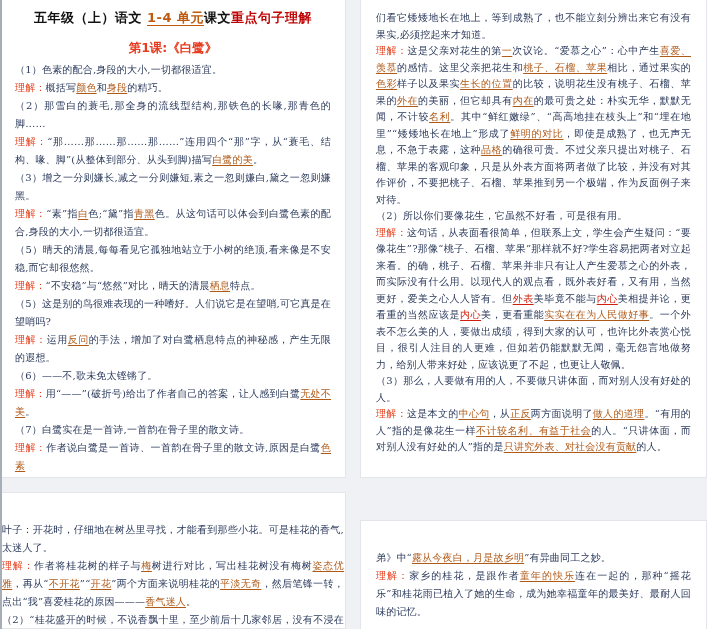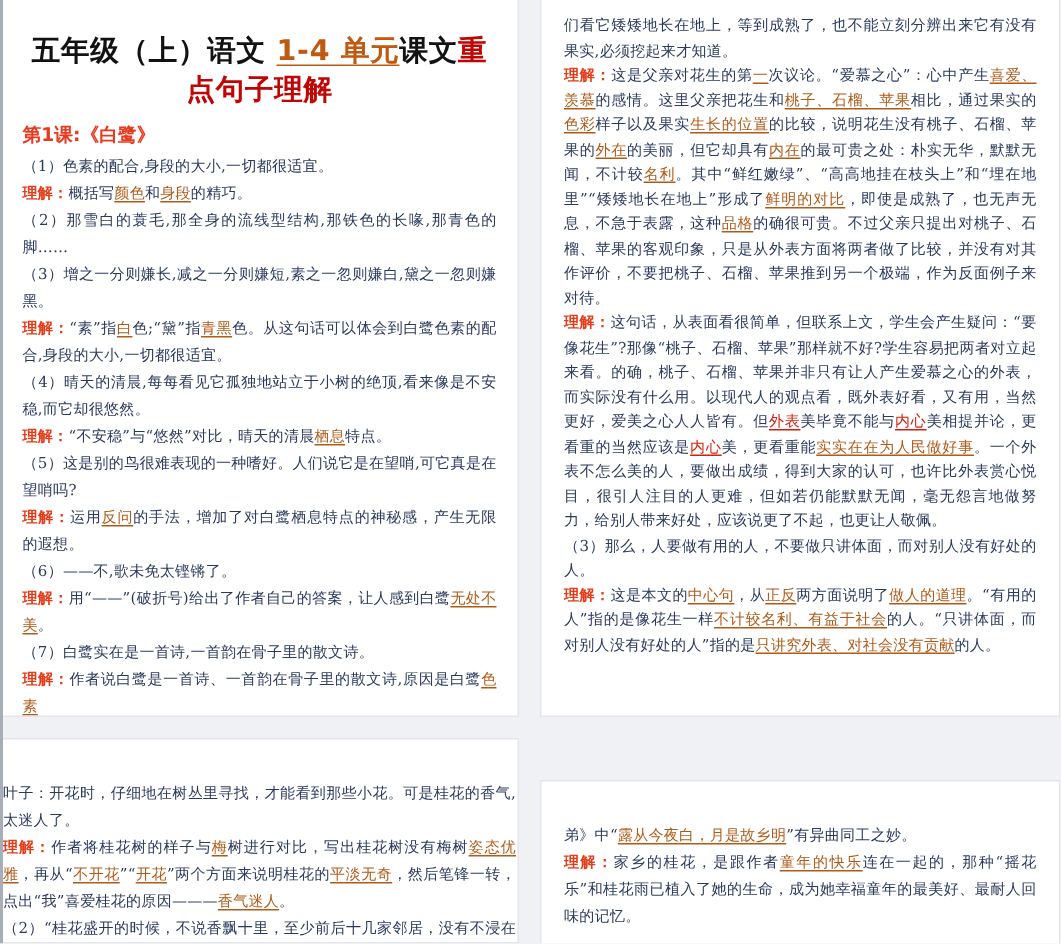--- a/index.html
+++ b/index.html
@@ -34,68 +34,70 @@
     color:var(--ink,#2b3a5c);
     text-align:justify;
     letter-spacing:0.2px;
   }
   #p2 .par.p{line-height:16.5px;}
   .par.h{
     font-family:"DejaVu Sans", sans-serif;
     font-size:12.5px;
     line-height:20px;
     font-weight:bold;
-    text-align:left;
+    text-align:center;
     color:var(--head,#e83a1e);
     margin:3px 0;
   }
   .par.title{
     font-family:"DejaVu Sans", sans-serif;
-    font-size:19px;
+    font-size:13px;
     line-height:26px;
     font-weight:900;
     text-align:center;
     color:#121212;
-    margin:16px 0 7px;
+    margin:0 0 7px;
     letter-spacing:0.5px;
   }
   
   .rn{}
-  .rlb{color:var(--label,#e63b17);font-weight:bold;font-family:"DejaVu Sans", sans-serif;}
+  .rlb{color:var(--label,#e63b17);font-weight:normal;font-family:"DejaVu Sans", sans-serif;}
   .rou{color:var(--orange,#b05a18);text-decoration:underline;text-underline-offset:2px;}
   .rru{color:var(--redu,#d21f0d);text-decoration:underline;text-underline-offset:2px;}
   .rtk{color:#121212;}
   .rto{color:var(--titleo,#c05a11);text-decoration:underline;text-underline-offset:3px;}
   .rtr{color:var(--titler,#c00505);}
 </style>
 </head>
 <body style="--ink: #2b3a5c; --label: #e63b17; --head: #e83a1e; --titler: #c00505; --titleo: #c05a11; --orange: #b05a18; --redu: #d21f0d; background: rgb(239, 241, 245);">
 
 <div class="edge-shadow"></div>
 
 <section class="page" id="p1">
     <div class="par title"><span class="rtk">五年级（上）语文 </span><span class="rto">1-4 单元</span><span class="rtk">课文</span><span class="rtr">重点句子理解</span></div>
     <div class="par h"><span class="rn">第1课:《白鹭》</span></div>
     <div class="par p"><span class="rn">（1）色素的配合,身段的大小,一切都很适宜。</span></div>
     <div class="par p"><span class="rlb">理解：</span><span class="rn">概括写</span><span class="rou">颜色</span><span class="rn">和</span><span class="rou">身段</span><span class="rn">的精巧。</span></div>
     <div class="par p"><span class="rn">（2）那雪白的蓑毛,那全身的流线型结构,那铁色的长喙,那青色的脚……</span></div>
+    <div class="par p"><span class="rlb">理解：</span><span class="rn">“那……那……那……那……”连用四个“那”字，从“蓑毛、结构、喙、脚”(从整体到部分、从头到脚)描写</span><span class="rou">白鹭的美</span><span class="rn">。</span></div>
     <div class="par p"><span class="rn">（3）增之一分则嫌长,减之一分则嫌短,素之一忽则嫌白,黛之一忽则嫌黑。</span></div>
     <div class="par p"><span class="rlb">理解：</span><span class="rn">“素”指</span><span class="rou">白</span><span class="rn">色;“黛”指</span><span class="rou">青黑</span><span class="rn">色。从这句话可以体会到白鹭色素的配合,身段的大小,一切都很适宜。</span></div>
-    <div class="par p"><span class="rn">（4）晴天的清晨,每每看见它孤独地站立于小树的绝顶,看来像是不安稳,而它却很悠然。</span></div>
+    <div class="par p"><span class="rn">（5）晴天的清晨,每每看见它孤独地站立于小树的绝顶,看来像是不安稳,而它却很悠然。</span></div>
     <div class="par p"><span class="rlb">理解：</span><span class="rn">“不安稳”与“悠然”对比，晴天的清晨</span><span class="rou">栖息</span><span class="rn">特点。</span></div>
     <div class="par p"><span class="rn">（5）这是别的鸟很难表现的一种嗜好。人们说它是在望哨,可它真是在望哨吗?</span></div>
     <div class="par p"><span class="rlb">理解：</span><span class="rn">运用</span><span class="rou">反问</span><span class="rn">的手法，增加了对白鹭栖息特点的神秘感，产生无限的遐想。</span></div>
     <div class="par p"><span class="rn">（6）——不,歌未免太铿锵了。</span></div>
     <div class="par p"><span class="rlb">理解：</span><span class="rn">用“——”(破折号)给出了作者自己的答案，让人感到白鹭</span><span class="rou">无处不美</span><span class="rn">。</span></div>
     <div class="par p"><span class="rn">（7）白鹭实在是一首诗,一首韵在骨子里的散文诗。</span></div>
     <div class="par p"><span class="rlb">理解：</span><span class="rn">作者说白鹭是一首诗、一首韵在骨子里的散文诗,原因是白鹭</span><span class="rou">色素</span></div>
   </section>
 <section class="page" id="p2">
     <div class="par p"><span class="rn">们看它矮矮地长在地上，等到成熟了，也不能立刻分辨出来它有没有果实,必须挖起来才知道。</span></div>
     <div class="par p"><span class="rlb">理解：</span><span class="rn">这是父亲对花生的第</span><span class="rou">一</span><span class="rn">次议论。“爱慕之心”：心中产生</span><span class="rou">喜爱、羡慕</span><span class="rn">的感情。这里父亲把花生和</span><span class="rou">桃子、石榴、苹果</span><span class="rn">相比，通过果实的</span><span class="rou">色彩</span><span class="rn">样子以及果实</span><span class="rou">生长的位置</span><span class="rn">的比较，说明花生没有桃子、石榴、苹果的</span><span class="rou">外在</span><span class="rn">的美丽，但它却具有</span><span class="rou">内在</span><span class="rn">的最可贵之处：朴实无华，默默无闻，不计较</span><span class="rou">名利</span><span class="rn">。其中“鲜红嫩绿”、“高高地挂在枝头上”和“埋在地里”“矮矮地长在地上”形成了</span><span class="rou">鲜明的对比</span><span class="rn">，即使是成熟了，也无声无息，不急于表露，这种</span><span class="rou">品格</span><span class="rn">的确很可贵。不过父亲只提出对桃子、石榴、苹果的客观印象，只是从外表方面将两者做了比较，并没有对其作评价，不要把桃子、石榴、苹果推到另一个极端，作为反面例子来对待。</span></div>
+    <div class="par p"><span class="rn">（2）所以你们要像花生，它虽然不好看，可是很有用。</span></div>
     <div class="par p"><span class="rlb">理解：</span><span class="rn">这句话，从表面看很简单，但联系上文，学生会产生疑问：“要像花生”?那像“桃子、石榴、苹果”那样就不好?学生容易把两者对立起来看。的确，桃子、石榴、苹果并非只有让人产生爱慕之心的外表，而实际没有什么用。以现代人的观点看，既外表好看，又有用，当然更好，爱美之心人人皆有。但</span><span class="rru">外表</span><span class="rn">美毕竟不能与</span><span class="rru">内心</span><span class="rn">美相提并论，更看重的当然应该是</span><span class="rru">内心</span><span class="rn">美，更看重能</span><span class="rou">实实在在为人民做好事</span><span class="rn">。一个外表不怎么美的人，要做出成绩，得到大家的认可，也许比外表赏心悦目，很引人注目的人更难，但如若仍能默默无闻，毫无怨言地做努力，给别人带来好处，应该说更了不起，也更让人敬佩。</span></div>
     <div class="par p"><span class="rn">（3）那么，人要做有用的人，不要做只讲体面，而对别人没有好处的人。</span></div>
     <div class="par p"><span class="rlb">理解：</span><span class="rn">这是本文的</span><span class="rou">中心句</span><span class="rn">，从</span><span class="rou">正反</span><span class="rn">两方面说明了</span><span class="rou">做人的道理</span><span class="rn">。“有用的人”指的是像花生一样</span><span class="rou">不计较名利、有益于社会</span><span class="rn">的人。“只讲体面，而对别人没有好处的人”指的是</span><span class="rou">只讲究外表、对社会没有贡献</span><span class="rn">的人。</span></div>
   </section>
 <section class="page" id="p3">
     <div class="par p"><span class="rn">叶子：开花时，仔细地在树丛里寻找，才能看到那些小花。可是桂花的香气,太迷人了。</span></div>
     <div class="par p"><span class="rlb">理解：</span><span class="rn">作者将桂花树的样子与</span><span class="rou">梅</span><span class="rn">树进行对比，写出桂花树没有梅树</span><span class="rou">姿态优雅</span><span class="rn">，再从“</span><span class="rou">不开花</span><span class="rn">”“</span><span class="rou">开花</span><span class="rn">”两个方面来说明桂花的</span><span class="rou">平淡无奇</span><span class="rn">，然后笔锋一转，点出“我”喜爱桂花的原因———</span><span class="rou">香气迷人</span><span class="rn">。</span></div>
     <div class="par p"><span class="rn">（2）“桂花盛开的时候，不说香飘十里，至少前后十几家邻居，没有不浸在桂花香里的。”</span></div>
   </section>
 <section class="page" id="p4">

